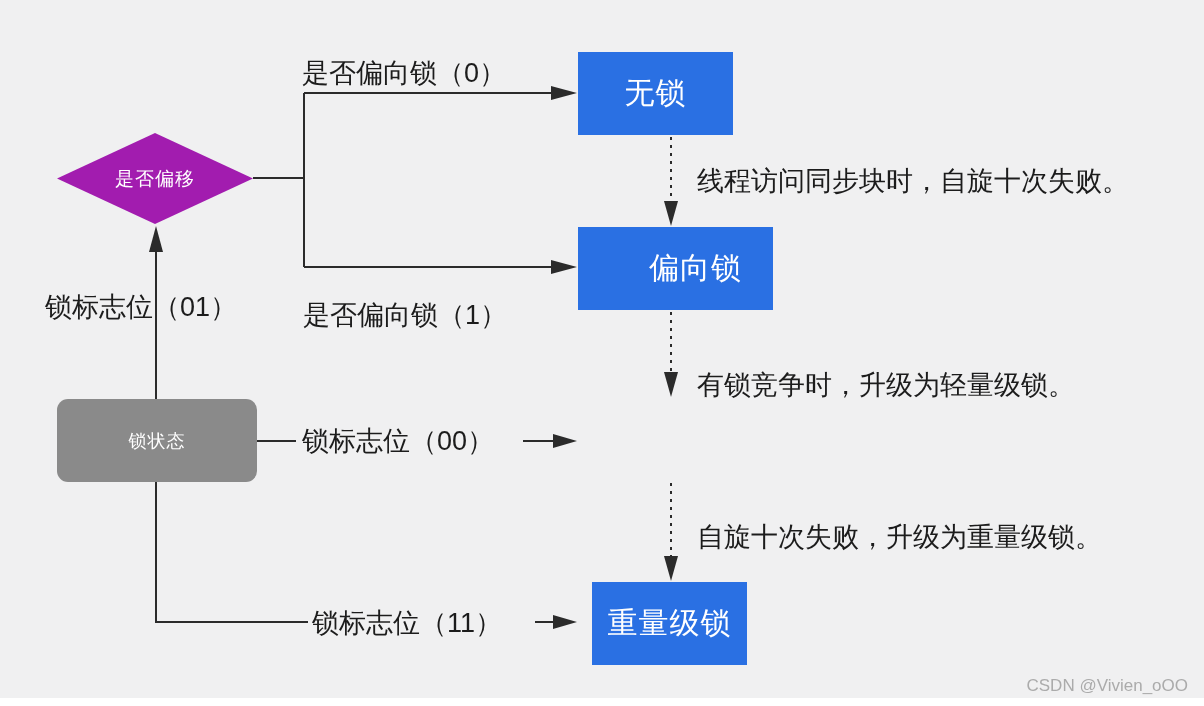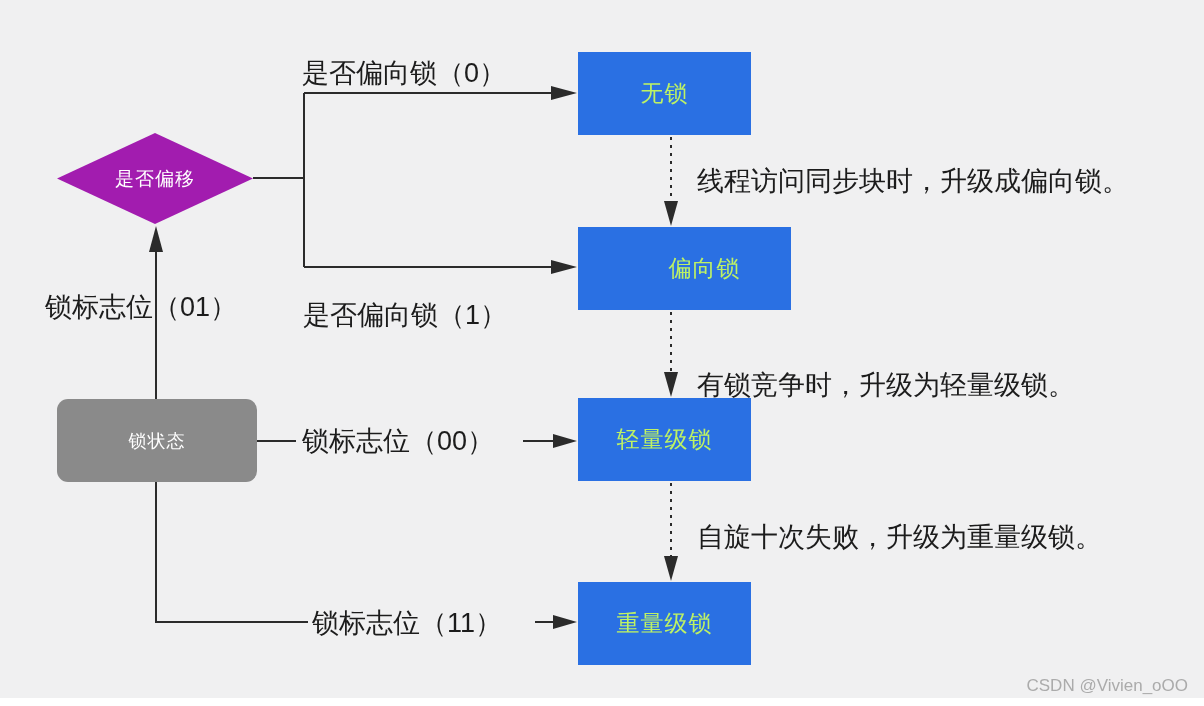--- a/index.html
+++ b/index.html
@@ -14,29 +14,29 @@
   }
   #bottom-strip{
     position:absolute;left:0;top:698px;width:1204px;height:8px;background:#ffffff;
   }
   svg.wires{position:absolute;left:0;top:0;width:1204px;height:706px;pointer-events:none;}
   .wire{stroke:#2B2B2B;stroke-width:2;fill:none;}
   .wire-dashed{stroke:#2B2B2B;stroke-width:2;fill:none;stroke-dasharray:3 5;}
   .arrowhead{fill:#2B2B2B;stroke:none;}
 
   .lock-node{
-    position:absolute;left:578px;width:173px;height:83px;
-    background:#2A70E3;color:#bef264;
+    position:absolute;left:578px;width:155px;height:83px;
+    background:#2A70E3;color:#ffffff;
     display:flex;align-items:center;justify-content:center;
-    font-size:23px;letter-spacing:1px;
+    font-size:30px;letter-spacing:1px;
   }
   #node-none{top:52px;}
   #node-biased{top:227px;padding-left:40px;}
   #node-light{top:398px;}
-  #node-heavy{top:582px;}
+  #node-heavy{top:582px;margin-left:14px;}
 
   .diamond{
     position:absolute;left:57px;top:133px;width:196px;height:91px;
     background:#a21caf;
     clip-path:polygon(50% 0%,100% 50%,50% 100%,0% 50%);
     display:flex;align-items:center;justify-content:center;
     color:#FFFFFF;font-size:19px;letter-spacing:1px;
   }
   .state-node{
     position:absolute;left:57px;top:399px;width:200px;height:83px;
@@ -110,33 +110,30 @@
   <div class="state-node">
     <span>锁状态</span>
   </div>
 
   <div class="lock-node" id="node-none">
     <span>无锁</span>
   </div>
   <div class="lock-node" id="node-biased">
     <span>偏向锁</span>
   </div>
-  <div class="lock-node" id="node-light">
-    <span>轻量级锁</span>
-  </div>
   <div class="lock-node" id="node-heavy">
     <span>重量级锁</span>
   </div>
 
   <div class="edge-label" id="label-bias0">是否偏向锁（0）</div>
   <div class="edge-label" id="label-bias1">是否偏向锁（1）</div>
   <div class="edge-label" id="label-flag01">锁标志位（01）</div>
   <div class="edge-label" id="label-flag00">锁标志位（00）</div>
   <div class="edge-label" id="label-flag11">锁标志位（11）</div>
 
-  <div class="note" id="note-0">线程访问同步块时，升级成偏向锁。</div>
+  <div class="note" id="note-0">线程访问同步块时，自旋十次失败。</div>
   <div class="note" id="note-1">有锁竞争时，升级为轻量级锁。</div>
   <div class="note" id="note-2">自旋十次失败，升级为重量级锁。</div>
 
   <div class="watermark">CSDN @Vivien_oOO</div>
 
 </div>
 <div id="bottom-strip"></div>
 
 </body></html>

